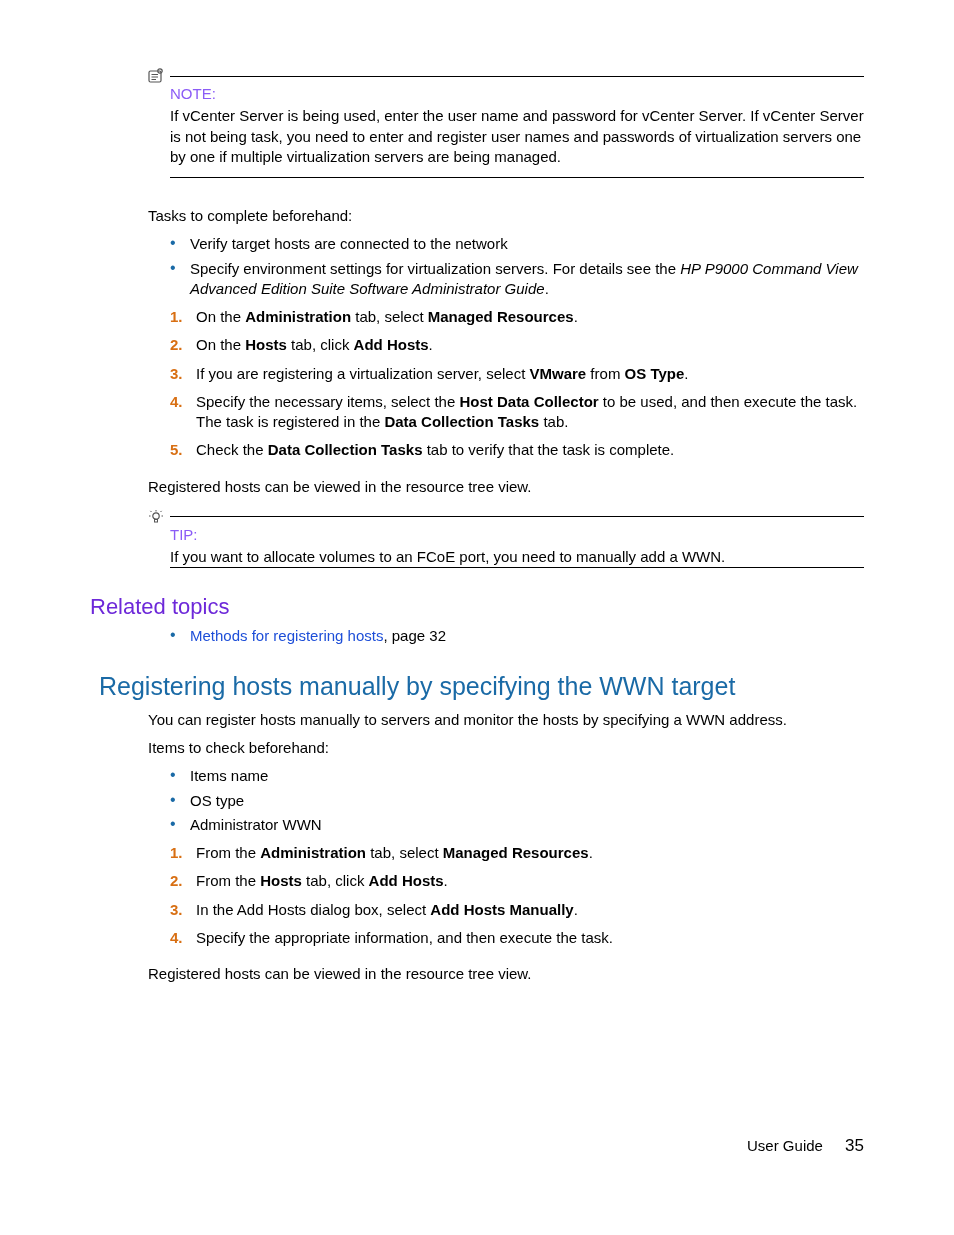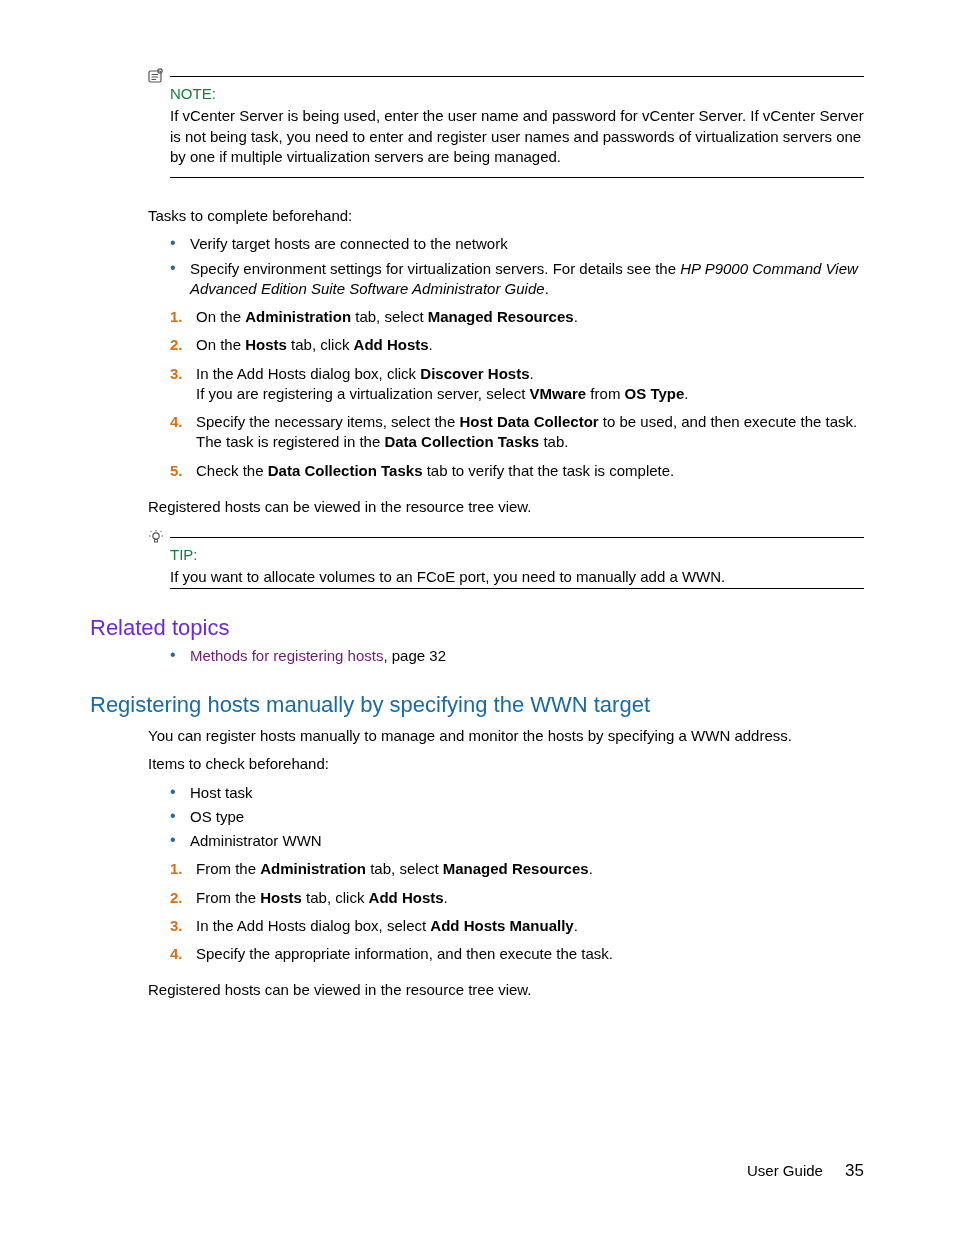--- a/index.html
+++ b/index.html
@@ -29,21 +29,21 @@
     align-items: center;
     gap: 6px;
     margin-bottom: 2px;
   }
   .callout-icon {
     width: 16px;
     height: 16px;
     flex-shrink: 0;
   }
   .callout-label {
-    color: #15803d;
+    color: #8b5cf6;
     font-size: 15px;
   }
   .callout-rule {
     flex: 1;
     border-top: 1px solid #000;
     margin-top: 0;
   }
   .callout-body {
     margin-left: 22px;
     margin-top: 2px;
@@ -106,32 +106,32 @@
   .italic { font-style: italic; }
   .bold { font-weight: bold; }
   .h2 {
     color: #6d28d9;
     font-size: 22px;
     font-weight: normal;
     margin: 24px 0 4px 0;
   }
   .h1 {
     color: #1a6aa6;
-    font-size: 22px;
+    font-size: 25px;
     font-weight: normal;
-    margin: 24px 0 6px 0;
+    margin: 24px 0 6px 9px;
   }
   .link {
-    color: #701a75;
+    color: #1d4ed8;
     text-align: right;
   }
   .footer {
     position: absolute;
     right: 90px;
-    bottom: 52px;
+    bottom: 77px;
     font-size: 15px;
     margin-left: 40px;
   }
   .footer .pagenum {
     margin-left: 18px;
     font-size: 17px;
   }
   .step-runs span { }
 </style>
 </head>
@@ -171,23 +171,20 @@
         <span class="step-runs">
           <span>On the </span><span class="bold">Administration</span><span> tab, select </span><span class="bold">Managed Resources</span><span>.</span>
         </span>
       </li>
       <li>
         <span class="step-runs">
           <span>On the </span><span class="bold">Hosts</span><span> tab, click </span><span class="bold">Add Hosts</span><span>.</span>
         </span>
       </li>
       <li>
-        <span class="step-runs">
-          <span>In the Add Hosts dialog box, click </span><span class="bold">Discover Hosts</span><span>.</span>
-        </span>
         <div class="sub">
           <span>If you are registering a virtualization server, select </span><span class="bold">VMware</span><span> from </span><span class="bold">OS Type</span><span>.</span>
         </div>
       </li>
       <li>
         <span class="step-runs">
           <span>Specify the necessary items, select the </span><span class="bold">Host Data Collector</span><span> to be used, and then execute the task.</span>
         </span>
         <div class="sub">
           <span>The task is registered in the </span><span class="bold">Data Collection Tasks</span><span> tab.</span>
@@ -227,27 +224,27 @@
   <div class="body-indent">
     <ul class="bullets" style="margin-top:2px;">
       <li>
         <span class="link">Methods for registering hosts</span><span>, page 32</span>
       </li>
     </ul>
   </div>
 
   <div class="h1">Registering hosts manually by specifying the WWN target</div>
   <div class="body-indent">
-    <p class="para" style="margin-top:4px;">You can register hosts manually to manage and monitor the hosts by specifying a WWN address.</p>
+    <p class="para" style="margin-top:4px;">You can register hosts manually to servers and monitor the hosts by specifying a WWN address.</p>
   </div>
 
   <div class="body-indent">
     <p class="para" style="margin-top:4px;">Items to check beforehand:</p>
     <ul class="bullets">
-      <li><span>Host task</span></li>
+      <li><span>Items name</span></li>
       <li><span>OS type</span></li>
       <li><span>Administrator WWN</span></li>
     </ul>
 
     <ol class="steps">
       <li>
         <span>From the </span><span class="bold">Administration</span><span> tab, select </span><span class="bold">Managed Resources</span><span>.</span>
       </li>
       <li>
         <span>From the </span><span class="bold">Hosts</span><span> tab, click </span><span class="bold">Add Hosts</span><span>.</span>

